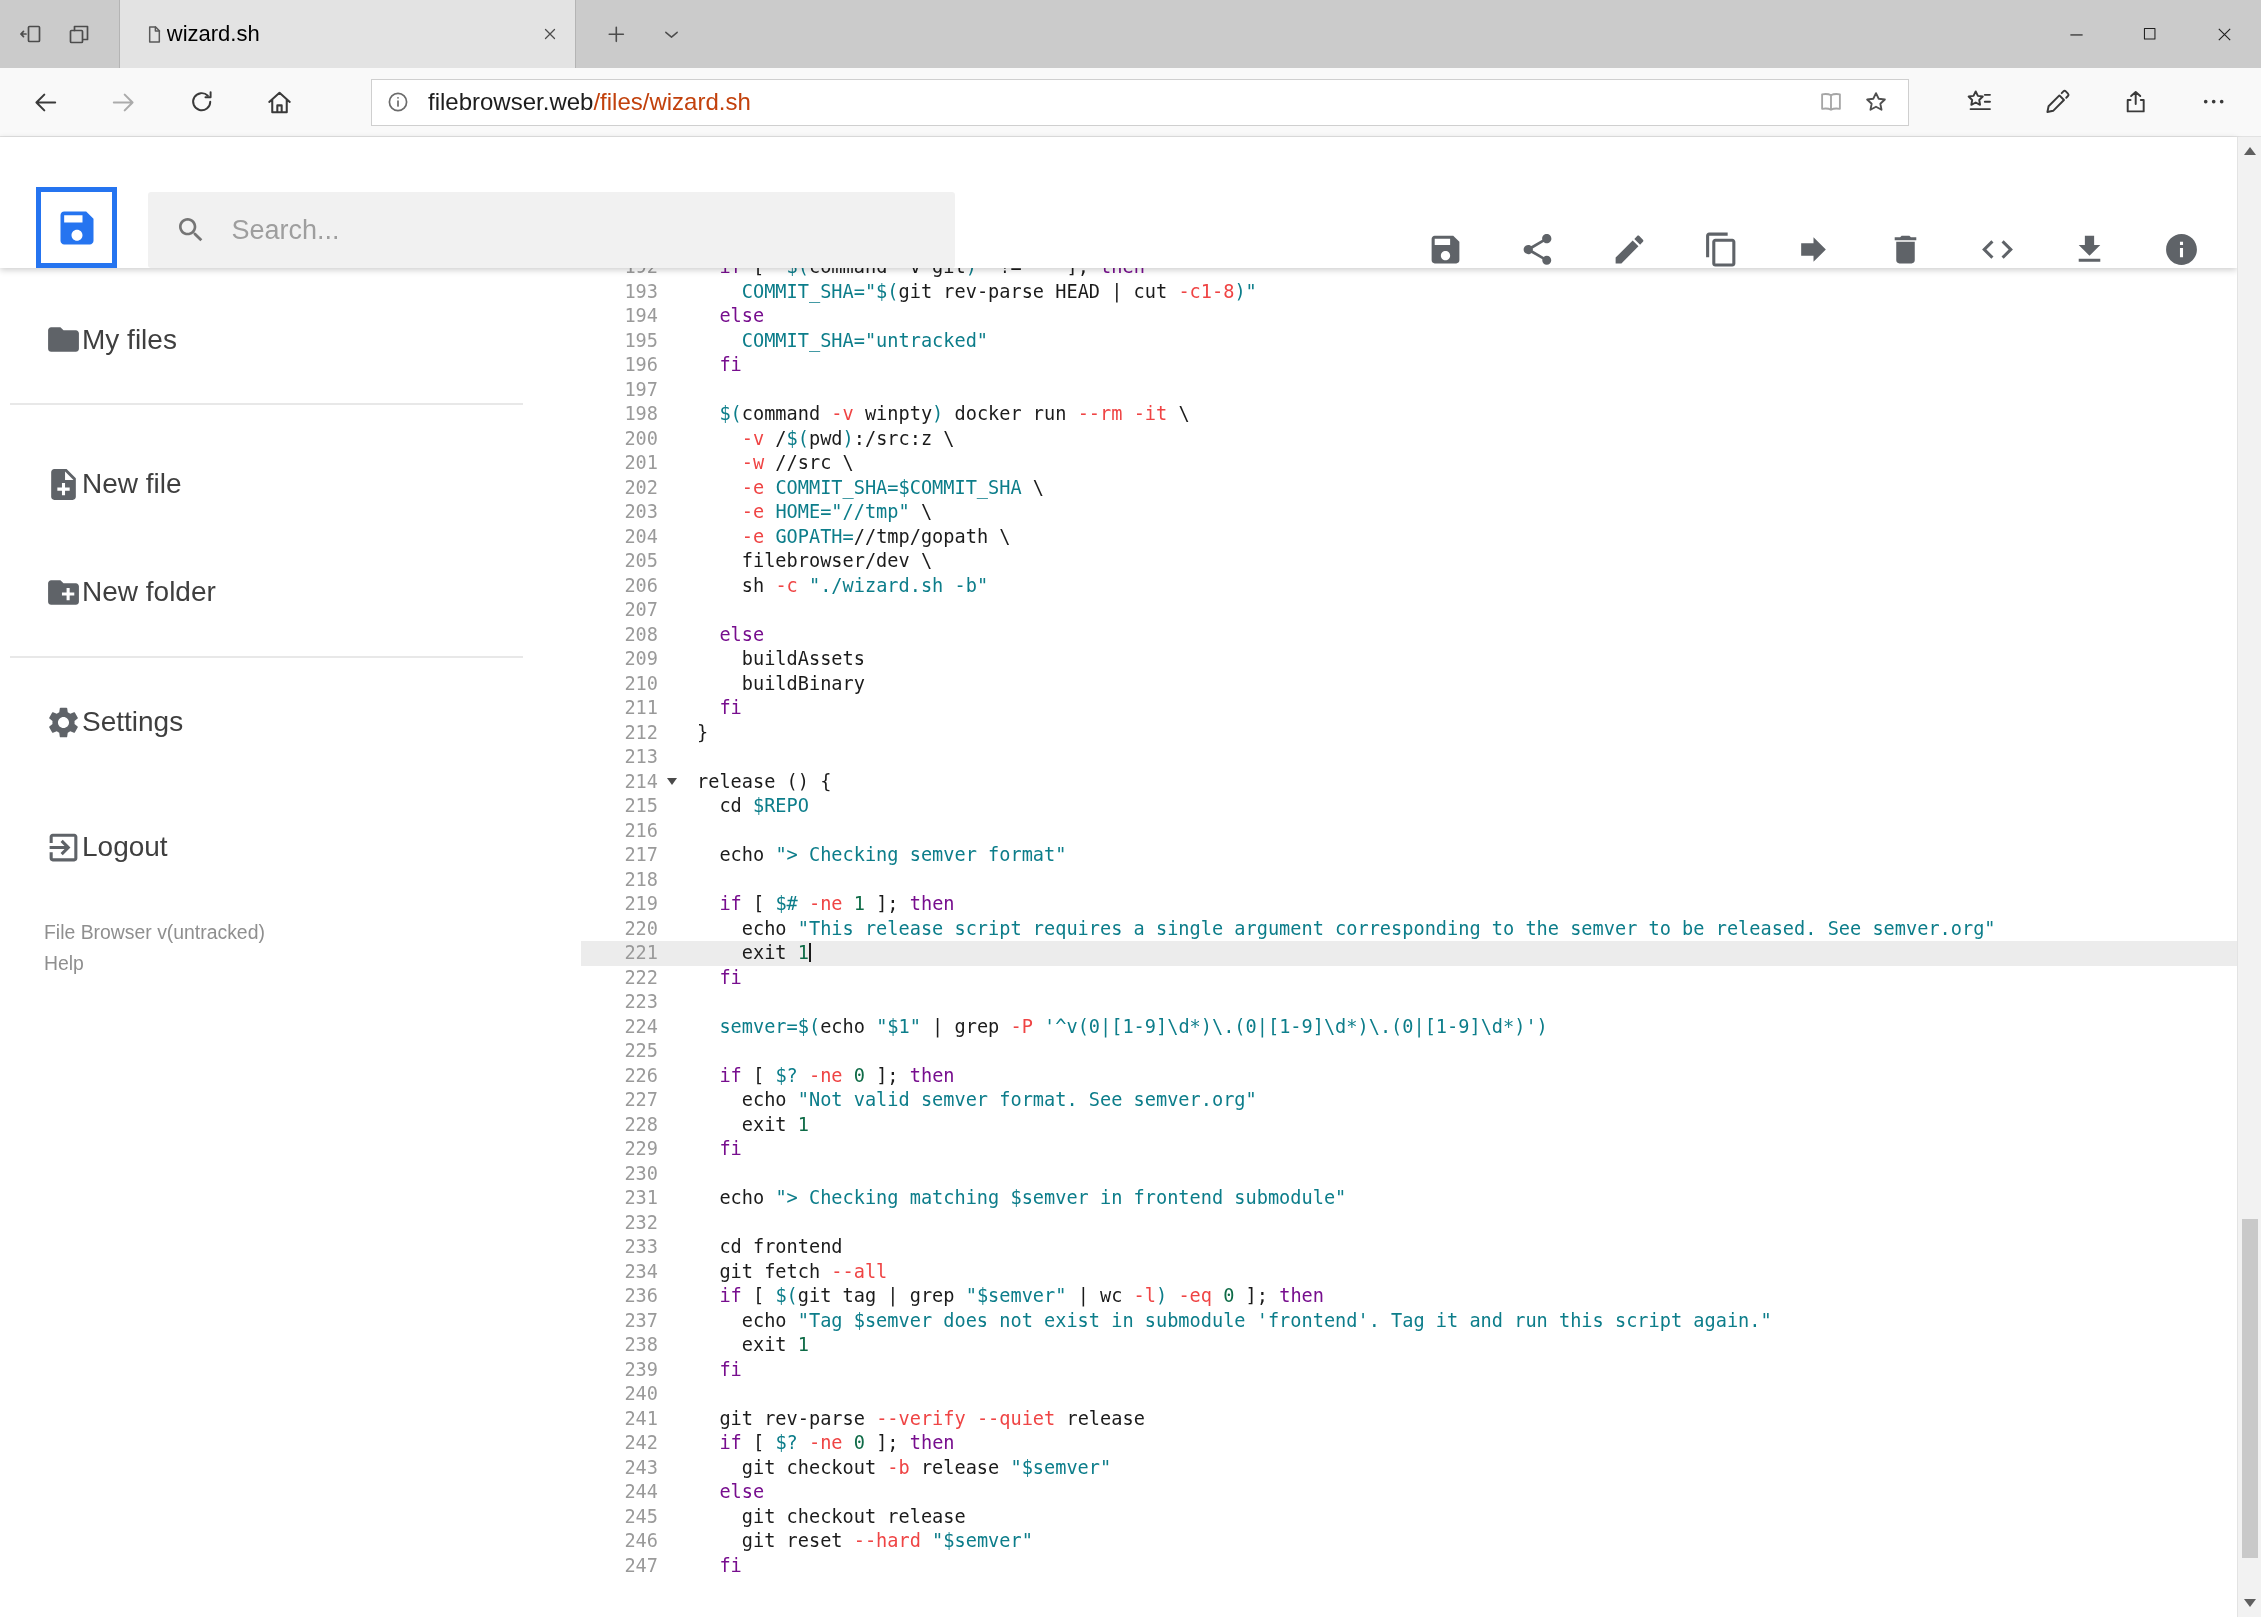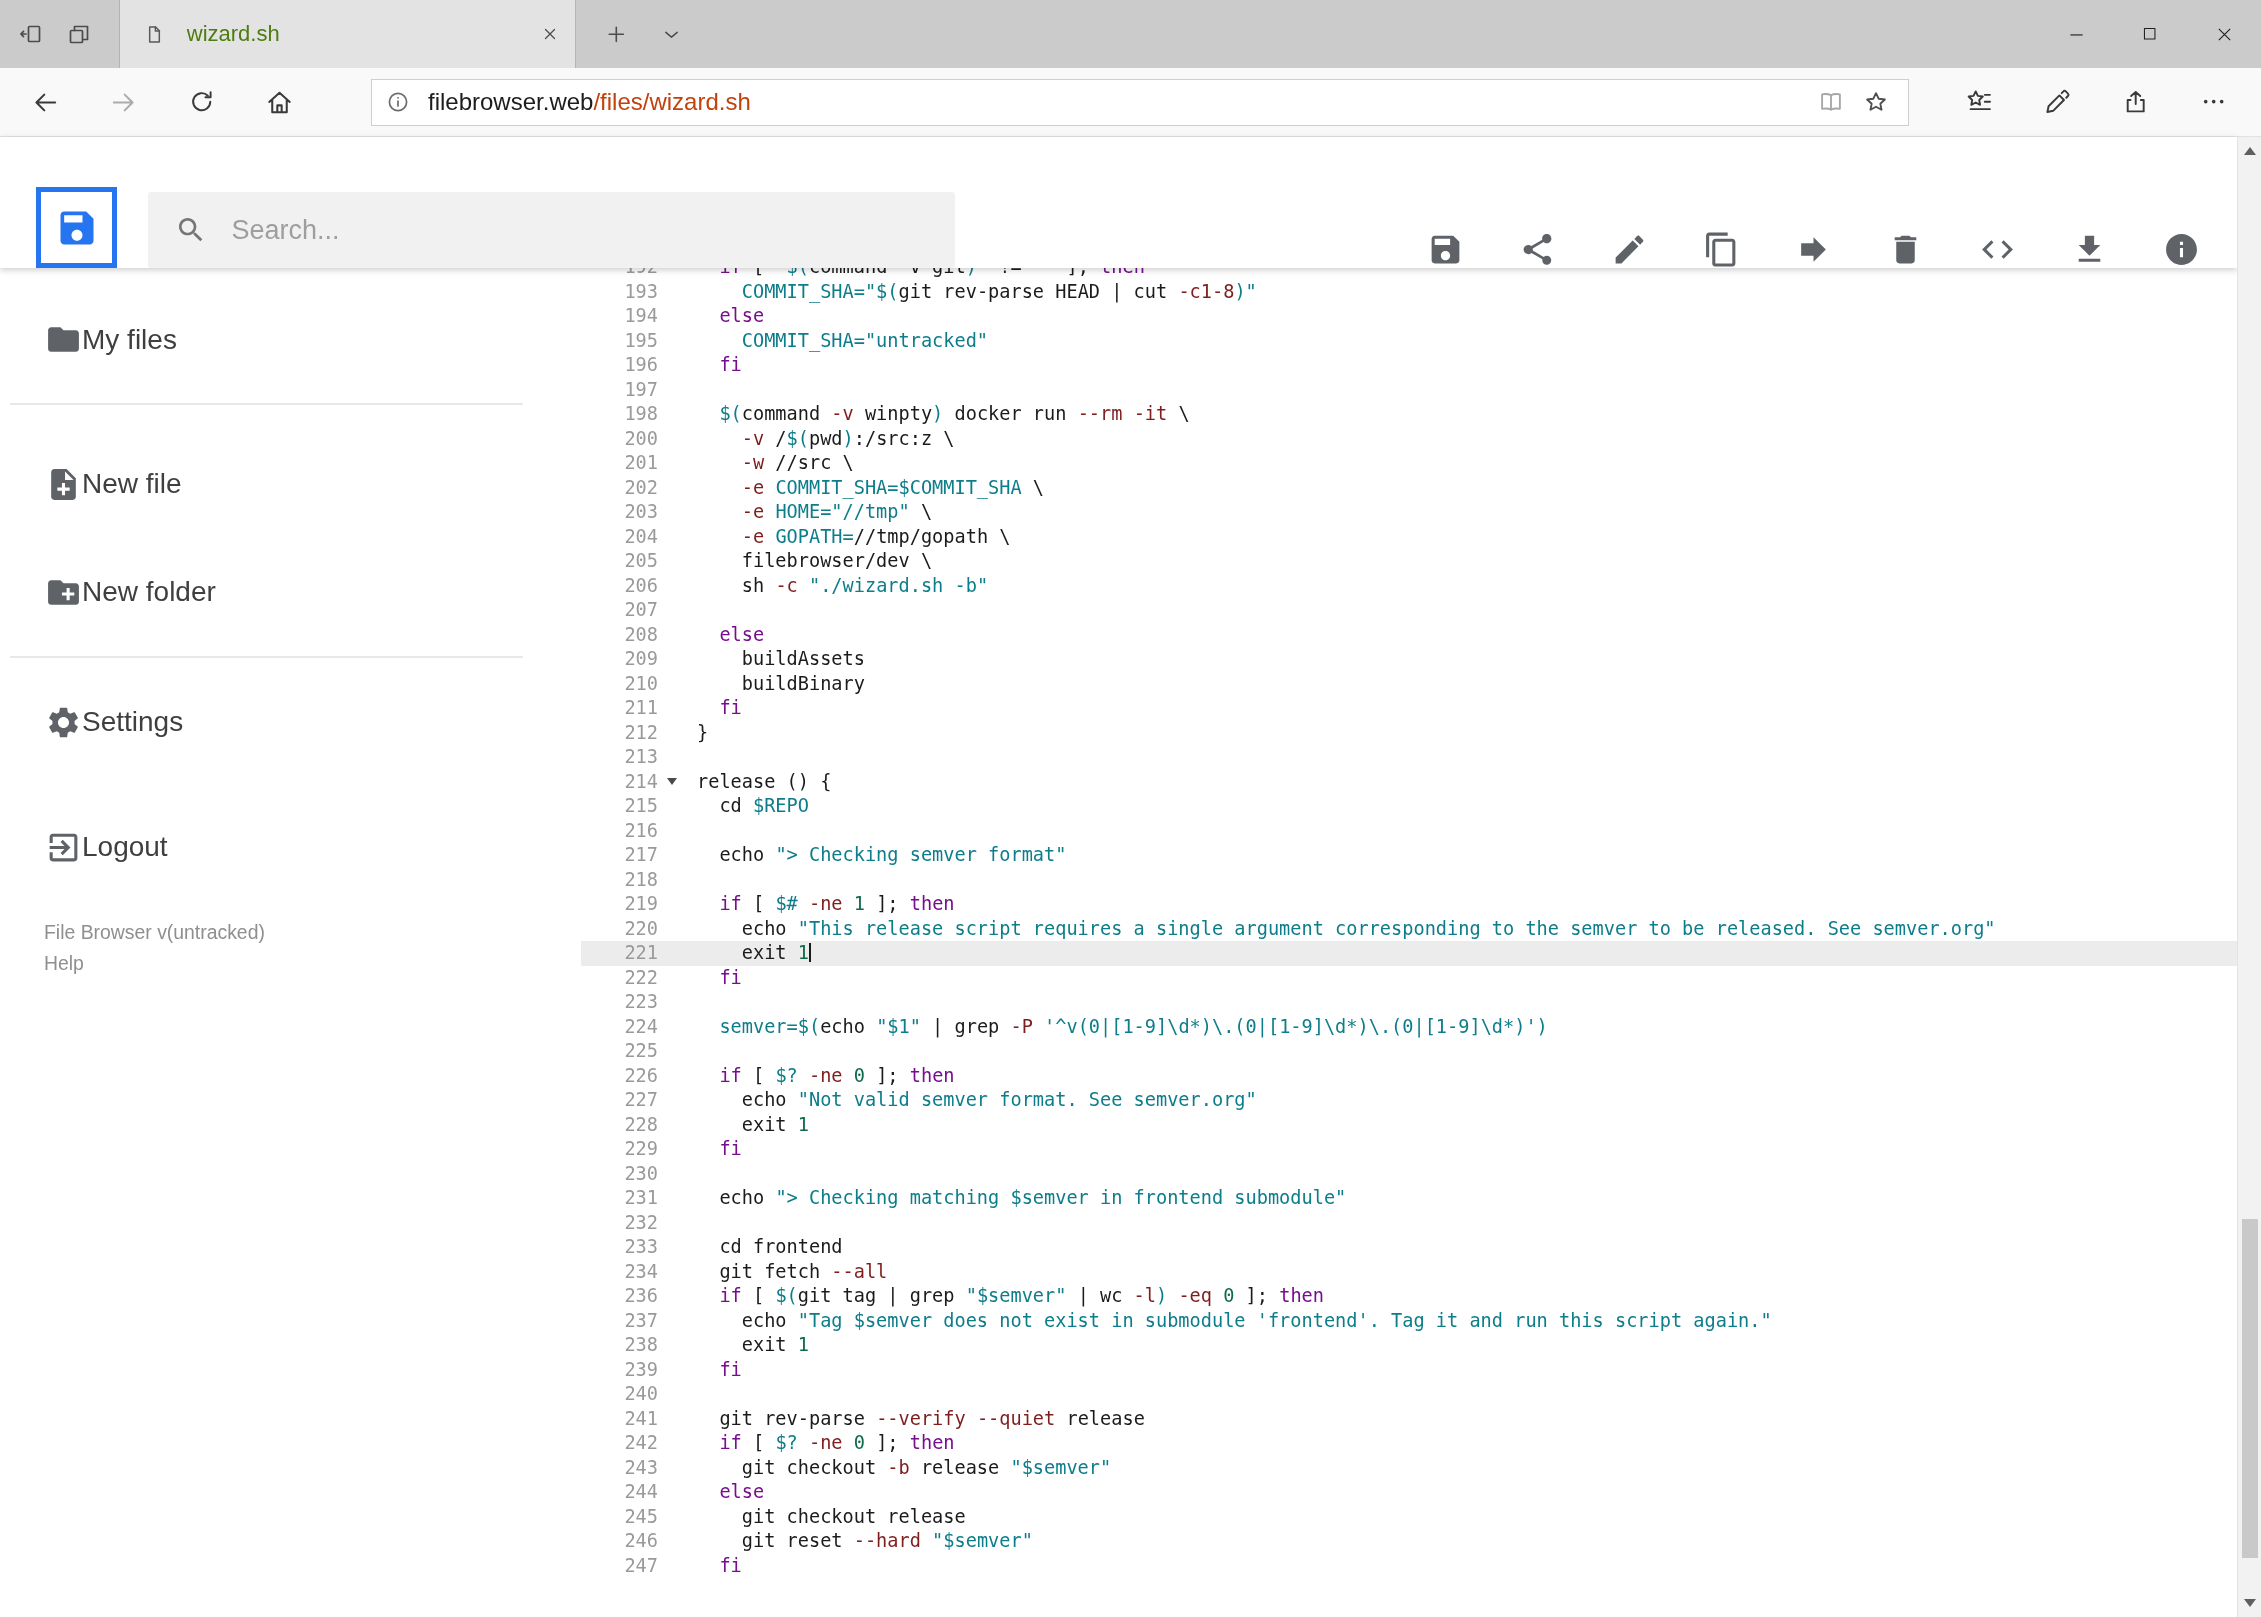--- a/index.html
+++ b/index.html
@@ -14,21 +14,21 @@
   .window { position:relative; width:2261px; height:1617px; background:#fff; overflow:hidden; }
 
   
   .tabbar { position:absolute; left:0; top:0; width:2261px; height:68px; background:#cbcbcb;
             display:flex; align-items:stretch; }
   .corner-icons { display:flex; align-items:center; gap:24px; padding:0 27.4px 0 19.4px; color:#4c4c4c; }
   .chrome-ibtn { display:flex; align-items:center; justify-content:center; color:#4c4c4c; }
   .tab { width:457px; background:#e3e3e3; display:flex; align-items:center;
          padding:0 16px 0 24px; border-left:0.8px solid #b4b4b4; border-right:0.8px solid #b4b4b4; }
   .tab .favicon { color:#5a5a5a; flex:none; }
-  .tab-title { font-size:22px; color:#4d7c0f; margin-left:22px; flex:1; white-space:nowrap; overflow:hidden; }
+  .tab-title { font-size:22px; color:#000000; margin-left:2px; flex:1; white-space:nowrap; overflow:hidden; }
   .tab-close { color:#4c4c4c; flex:none; }
   .newtab { margin-left:29px; }
   .tabchev { margin-left:34px; }
   .win-controls { display:flex; height:68px; }
   .win-btn { width:74px; display:flex; align-items:center; justify-content:center; color:#1f1f1f; }
 
   
   .navbar { position:absolute; left:0; top:68px; width:2261px; height:69px; background:#f9f9f9;
             border-bottom:1.6px solid #e2e2e2; display:flex; align-items:center; padding-left:6.5px; }
   .nav-btn { width:78px; height:69px; display:flex; align-items:center; justify-content:center; color:#3a3a3a; }
@@ -74,21 +74,21 @@
   .code-row { display:flex; height:24.5px; line-height:24.5px; white-space:pre; }
   .code-row.active { background:#ececec; }
   .line-num { width:77px; text-align:right; color:#9a9a9a; flex:none; }
   .fold-col { width:27px; flex:none; display:flex; align-items:center; justify-content:center; }
   .fold-tri { display:inline-block; width:0; height:0; border-left:5.7px solid transparent;
               border-right:5.7px solid transparent; border-top:7.3px solid #4a4a4a; }
   .code-text { flex:1; padding-left:12px; white-space:pre; }
   .tk-p { color:#1b1b1b; }
   .tk-k { color:#770e8e; }
   .tk-s { color:#0c7d8a; }
-  .tk-f { color:#7f1d1d; }
+  .tk-f { color:#ef4444; }
   .tk-n { color:#0e6b47; }
   .caret { display:inline-block; width:1.6px; height:19.4px; background:#1a1a1a; vertical-align:-3.2px; }
 
   
   .scrollbar { position:absolute; right:0; top:137px; width:24px; bottom:0; background:#f2f2f2;
                border-left:0.8px solid #e3e3e3; z-index:6; }
   .sb-btn { position:absolute; left:0; width:24px; height:27.4px; display:flex; align-items:center; justify-content:center; }
   .sb-btn.up { top:0; } .sb-btn.down { bottom:0; }
   .tri-up { width:0; height:0; border-left:6.5px solid transparent; border-right:6.5px solid transparent;
             border-bottom:8px solid #5f5f5f; }

